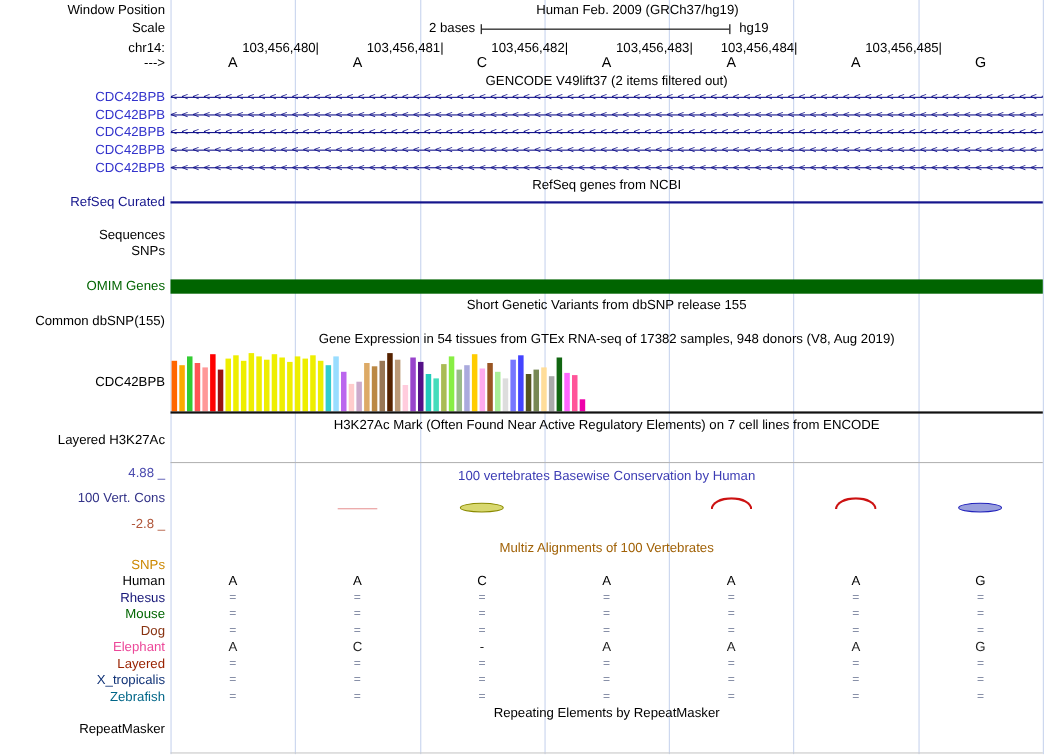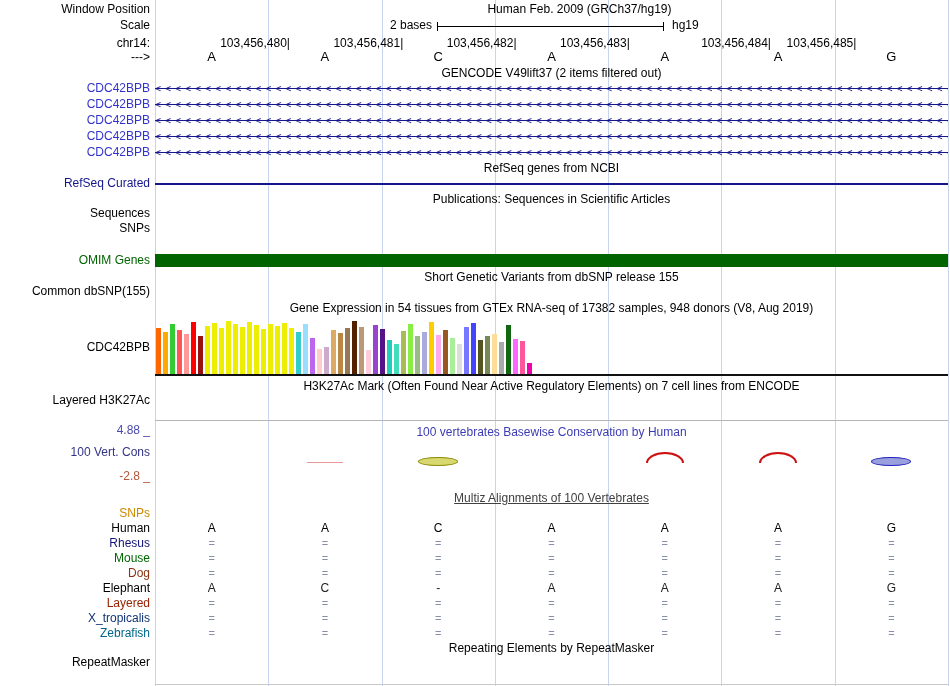--- a/index.html
+++ b/index.html
@@ -57,21 +57,21 @@
   <div class="coord" style="left:322px;top:18px">2 bases</div>
   <div class="scalebar" style="left:437px;top:22px;width:227px"></div>
   <div style="position:absolute;left:672px;top:18px">hg19</div>
 
   <div class="lbl" style="top:36px">chr14:</div>
   <div id="coords">
       <div class="coord" style="left: 180px; top: 36px;">103,456,480|</div>
       <div class="coord" style="left: 293.286px; top: 36px;">103,456,481|</div>
       <div class="coord" style="left: 406.571px; top: 36px;">103,456,482|</div>
       <div class="coord" style="left: 519.857px; top: 36px;">103,456,483|</div>
-      <div class="coord" style="left: 661px; top: 36px;">103,456,484|</div>
+      <div class="coord" style="left: 615px; top: 36px;">103,456,484|</div>
       <div class="coord" style="left: 746.429px; top: 36px;">103,456,485|</div>
     </div>
 
   <div class="lbl" style="top:50px">---&gt;</div>
   <div id="bases">
       <div class="base" style="left: 196.643px; top: 50px;">A</div>
       <div class="base" style="left: 309.929px; top: 50px;">A</div>
       <div class="base" style="left: 423.214px; top: 50px;">C</div>
       <div class="base" style="left: 536.5px; top: 50px;">A</div>
       <div class="base" style="left: 649.786px; top: 50px;">A</div>
@@ -105,21 +105,20 @@
       <div class="gene-line" style="top: 146px;">
         <div class="gene-bar" style="background: rgb(21, 21, 140);"></div>
         <div class="chevrons" style="color: rgb(21, 21, 140);">&lt;&lt;&lt;&lt;&lt;&lt;&lt;&lt;&lt;&lt;&lt;&lt;&lt;&lt;&lt;&lt;&lt;&lt;&lt;&lt;&lt;&lt;&lt;&lt;&lt;&lt;&lt;&lt;&lt;&lt;&lt;&lt;&lt;&lt;&lt;&lt;&lt;&lt;&lt;&lt;&lt;&lt;&lt;&lt;&lt;&lt;&lt;&lt;&lt;&lt;&lt;&lt;&lt;&lt;&lt;&lt;&lt;&lt;&lt;&lt;&lt;&lt;&lt;&lt;&lt;&lt;&lt;&lt;&lt;&lt;&lt;&lt;&lt;&lt;&lt;&lt;&lt;&lt;&lt;&lt;&lt;&lt;&lt;&lt;&lt;&lt;&lt;&lt;&lt;&lt;&lt;&lt;&lt;&lt;&lt;&lt;&lt;&lt;&lt;&lt;&lt;&lt;&lt;&lt;&lt;&lt;&lt;&lt;&lt;&lt;</div>
       </div>
     </div>
 
   <div class="ctitle" style="top:161px">RefSeq genes from NCBI</div>
   <div class="lbl" style="top: 176px; color: rgb(21, 21, 140);">RefSeq Curated</div>
   <div class="hline" style="top: 183px; height: 2px; background: rgb(21, 21, 140);"></div>
 
-  <div class="ctitle" style="top:192px">Publications: Sequences in Scientific Articles</div>
   <div class="lbl" style="top:206px">Sequences</div>
   <div class="lbl" style="top:221px">SNPs</div>
 
   <div class="lbl" style="top: 253px; color: rgb(0, 100, 0);">OMIM Genes</div>
   <div class="hline" style="top: 254px; height: 13px; background: rgb(0, 100, 0);"></div>
 
   <div class="ctitle" style="top:270px">Short Genetic Variants from dbSNP release 155</div>
   <div class="lbl" style="top:284px">Common dbSNP(155)</div>
 
   <div class="ctitle" style="top:301px">Gene Expression in 54 tissues from GTEx RNA-seq of 17382 samples, 948 donors (V8, Aug 2019)</div>
@@ -191,21 +190,21 @@
   <div class="lbl" style="top: 445px; color: rgb(51, 51, 136);">100 Vert. Cons</div>
   <div class="lbl" style="top: 469px; color: rgb(176, 86, 58);">-2.8 _</div>
   <div id="phylop-marks">
       <div class="mark-line" style="left: 306.929px; top: 462px; background: rgb(232, 152, 152);"></div>
       <div class="mark-lens" style="left: 418.214px; top: 457px; border-color: rgb(138, 138, 0); background: rgb(216, 216, 112);"></div>
       <div class="mark-arc" style="left: 645.786px; top: 452px; border-color: rgb(204, 17, 17);"></div>
       <div class="mark-arc" style="left: 759.071px; top: 452px; border-color: rgb(204, 17, 17);"></div>
       <div class="mark-lens" style="left: 871.357px; top: 457px; border-color: rgb(34, 34, 187); background: rgb(154, 160, 221);"></div>
     </div>
 
-  <div class="ctitle" style="top: 491px; color: #404040; text-decoration: underline;">Multiz Alignments of 100 Vertebrates</div>
+  <div class="ctitle" style="top: 491px; color: #a16207;">Multiz Alignments of 100 Vertebrates</div>
   <div id="multiz-rows">
       <div class="lbl" style="top: 506px; color: rgb(204, 136, 0);">SNPs</div>
       <div class="lbl" style="top: 521px; color: rgb(0, 0, 0);">Human</div>
       <div class="mcell" style="left: 196.643px; top: 521px; color: rgb(0, 0, 0);">A</div>
       <div class="mcell" style="left: 309.929px; top: 521px; color: rgb(0, 0, 0);">A</div>
       <div class="mcell" style="left: 423.214px; top: 521px; color: rgb(0, 0, 0);">C</div>
       <div class="mcell" style="left: 536.5px; top: 521px; color: rgb(0, 0, 0);">A</div>
       <div class="mcell" style="left: 649.786px; top: 521px; color: rgb(0, 0, 0);">A</div>
       <div class="mcell" style="left: 763.071px; top: 521px; color: rgb(0, 0, 0);">A</div>
       <div class="mcell" style="left: 876.357px; top: 521px; color: rgb(0, 0, 0);">G</div>
@@ -226,21 +225,21 @@
       <div class="mcell eq" style="left: 763.071px; top: 551px; color: rgb(136, 144, 168);">=</div>
       <div class="mcell eq" style="left: 876.357px; top: 551px; color: rgb(136, 144, 168);">=</div>
       <div class="lbl" style="top: 566px; color: rgb(136, 51, 17);">Dog</div>
       <div class="mcell eq" style="left: 196.643px; top: 566px; color: rgb(136, 144, 168);">=</div>
       <div class="mcell eq" style="left: 309.929px; top: 566px; color: rgb(136, 144, 168);">=</div>
       <div class="mcell eq" style="left: 423.214px; top: 566px; color: rgb(136, 144, 168);">=</div>
       <div class="mcell eq" style="left: 536.5px; top: 566px; color: rgb(136, 144, 168);">=</div>
       <div class="mcell eq" style="left: 649.786px; top: 566px; color: rgb(136, 144, 168);">=</div>
       <div class="mcell eq" style="left: 763.071px; top: 566px; color: rgb(136, 144, 168);">=</div>
       <div class="mcell eq" style="left: 876.357px; top: 566px; color: rgb(136, 144, 168);">=</div>
-      <div class="lbl" style="top: 581px; color: #000000; text-align: right;">Elephant</div>
+      <div class="lbl" style="top: 581px; color: #ec4899; text-align: right;">Elephant</div>
       <div class="mcell" style="left: 196.643px; top: 581px; color: rgb(34, 34, 34);">A</div>
       <div class="mcell" style="left: 309.929px; top: 581px; color: rgb(34, 34, 34);">C</div>
       <div class="mcell" style="left: 423.214px; top: 581px; color: rgb(34, 34, 34);">-</div>
       <div class="mcell" style="left: 536.5px; top: 581px; color: rgb(34, 34, 34);">A</div>
       <div class="mcell" style="left: 649.786px; top: 581px; color: rgb(34, 34, 34);">A</div>
       <div class="mcell" style="left: 763.071px; top: 581px; color: rgb(34, 34, 34);">A</div>
       <div class="mcell" style="left: 876.357px; top: 581px; color: rgb(34, 34, 34);">G</div>
       <div class="lbl" style="top: 596px; color: rgb(153, 34, 0);">Layered</div>
       <div class="mcell eq" style="left: 196.643px; top: 596px; color: rgb(136, 144, 168);">=</div>
       <div class="mcell eq" style="left: 309.929px; top: 596px; color: rgb(136, 144, 168);">=</div>

